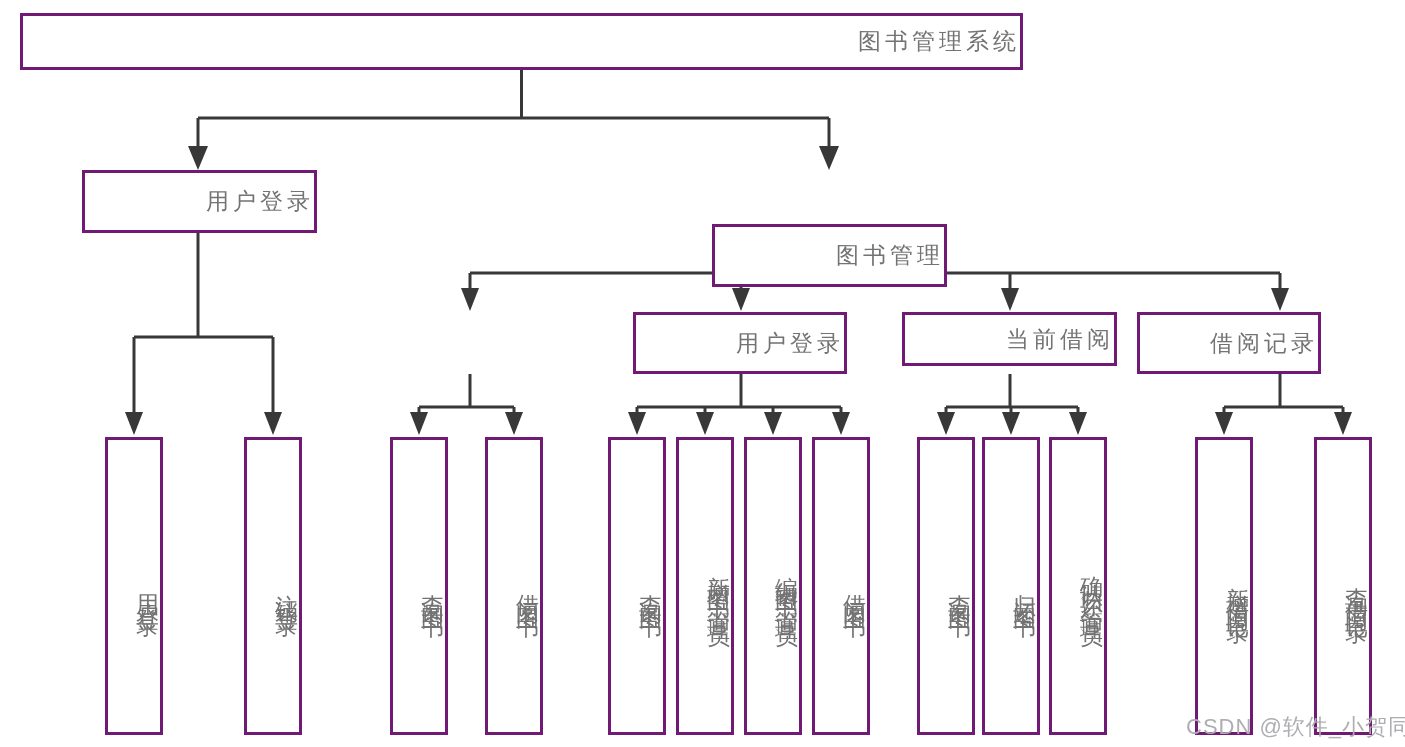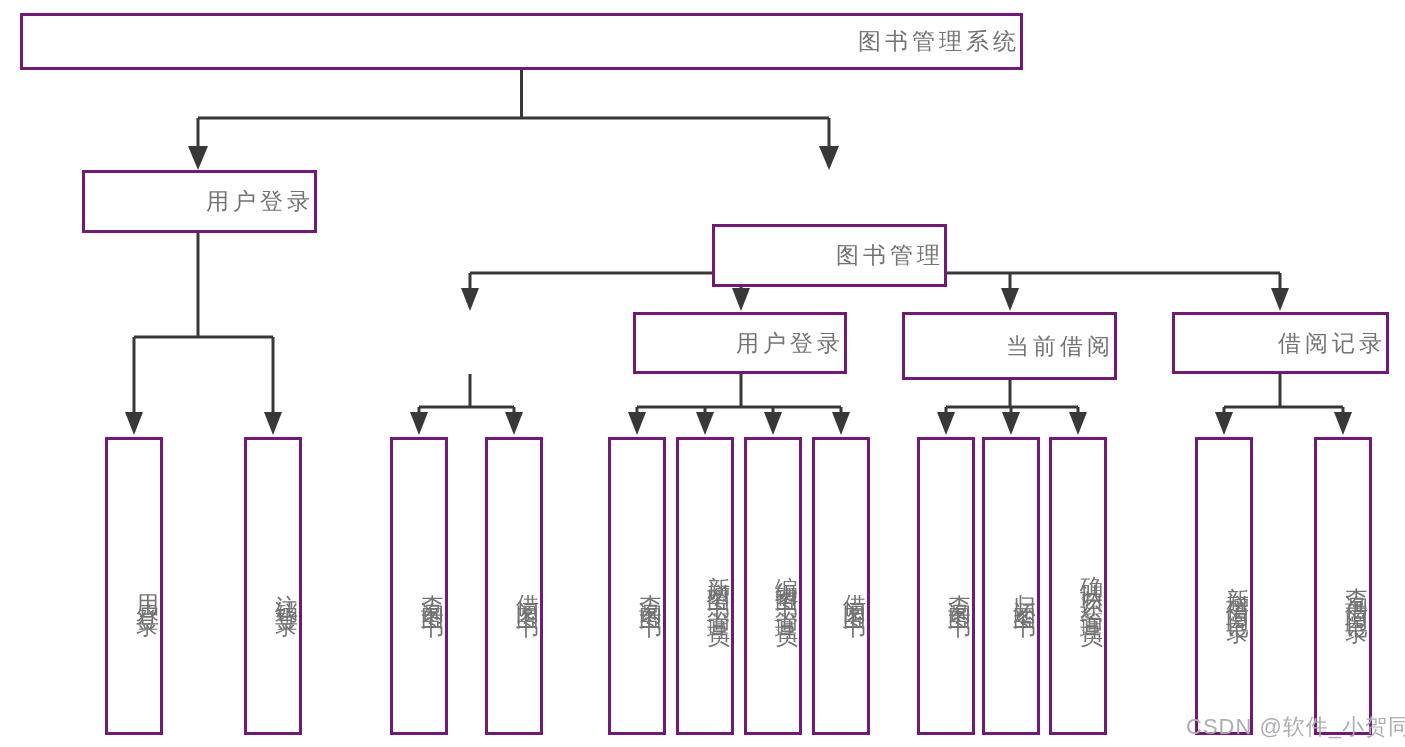--- a/index.html
+++ b/index.html
@@ -42,22 +42,22 @@
     letter-spacing: 7px;
     margin-bottom: -7px; 
     white-space: nowrap;
   }
   
   #root-box  { left: 20px;  top: 13px;  width: 1003px; height: 57px; }
   #l2-0 { left: 82px;  top: 170px; width: 235px; height: 63px; }
   #l2-1 { left: 712px; top: 180px; width: 235px; height: 63px; margin-top: 44px; }
   #l3-0 { left: 362px;  top: 312px; width: 216px; height: 62px; }
   #l3-1 { left: 633px;  top: 312px; width: 214px; height: 62px; }
-  #l3-2 { left: 902px;  top: 312px; width: 215px; height: 68px; }
-  #l3-3 { left: 1172px; top: 312px; width: 217px; height: 62px; }
+  #l3-2 { left: 902px;  top: 312px; width: 215px; height: 54px; }
+  #l3-3 { left: 1137px; top: 312px; width: 184px; height: 62px; }
   .leaf { top: 437px; width: 58px; height: 298px; }
   #leaf-0  { left: 105px; }
   #leaf-1  { left: 244px; }
   #leaf-2  { left: 390px; }
   #leaf-3  { left: 485px; }
   #leaf-4  { left: 608px; }
   #leaf-5  { left: 676px; }
   #leaf-6  { left: 744px; }
   #leaf-7  { left: 812px; }
   #leaf-8  { left: 917px; }

